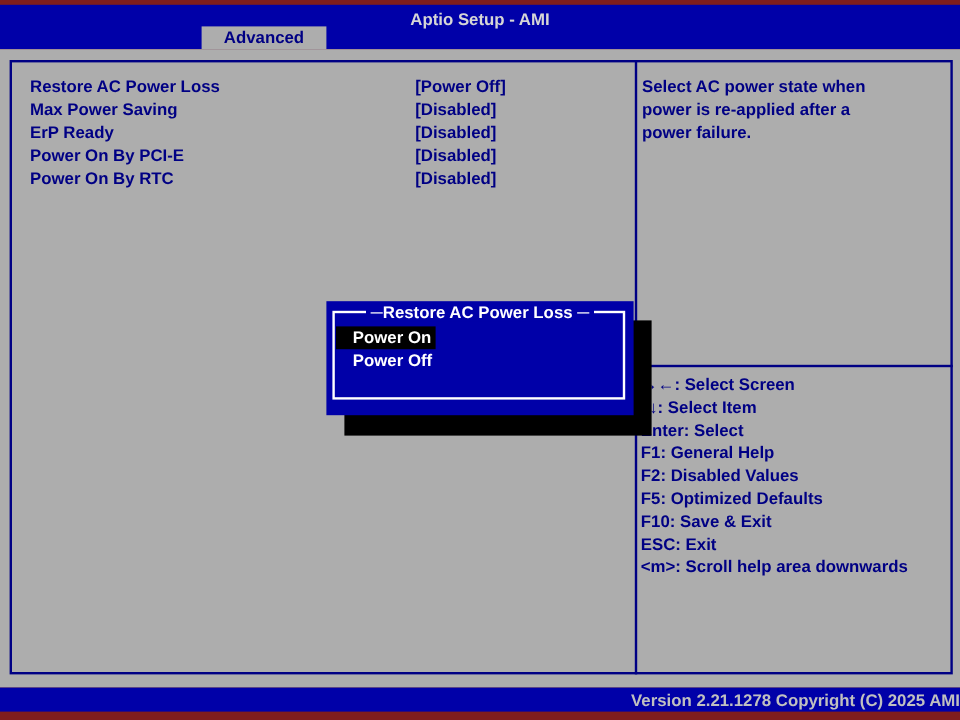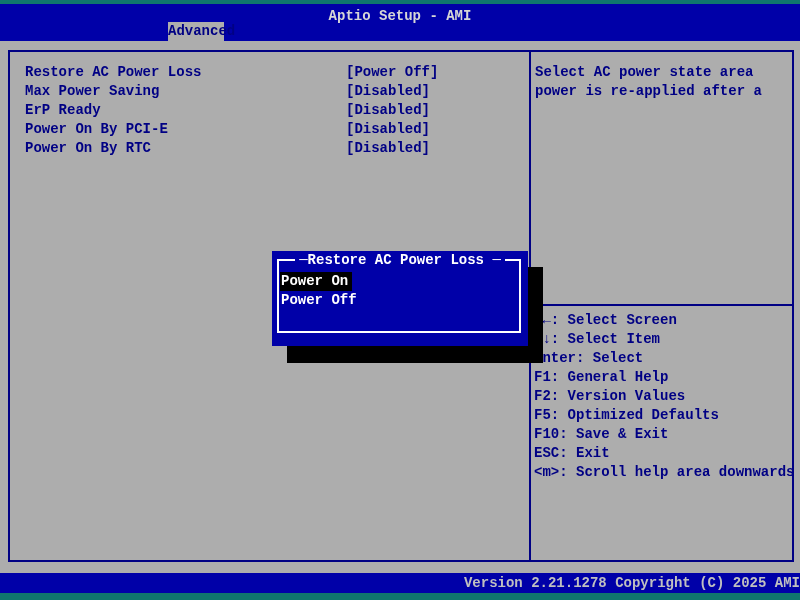--- a/index.html
+++ b/index.html
@@ -1,30 +1,30 @@
 <!DOCTYPE html>
 <html><head>
 <meta charset="utf-8">
 <style>
   * { margin:0; padding:0; box-sizing:border-box; }
   html,body { background:#000; }
   .screen {
     position:relative; width:800px; height:600px; overflow:hidden;
-    background:#0f766e;
-    font-family:Liberation Mono, monospace;
+    background:#7f1d1d;
+    font-family:Liberation Sans, sans-serif;
     font-weight:bold; font-size:14px; line-height:19px;
   }
   
   .header { position:absolute; left:0; top:4px; width:800px; height:37px; background:#0000A8; }
   .header-title {
     position:absolute; left:0; top:4px; width:100%; height:16px; line-height:16px;
     text-align:center; color:#D6D6D6;
   }
   .tab {
-    position:absolute; left:168px; top:18px; width:56px; height:19px;
+    position:absolute; left:168px; top:18px; width:104px; height:19px;
     background:#ADADAD; color:#000084; text-align:center; line-height:18px;
   }
   
   .content { position:absolute; left:0; top:41px; width:800px; height:532px; background:#ADADAD; }
   .outer-box {
     position:absolute; left:8px; top:9px; width:786px; height:512px;
     border:2px solid #000084;
   }
   .vdivider { position:absolute; left:529px; top:9px; width:2px; height:512px; background:#000084; }
   .hdivider { position:absolute; left:531px; top:263px; width:263px; height:2px; background:#000084; }
@@ -48,21 +48,21 @@
     position:absolute; left:272px; top:251px; width:256px; height:95px;
     background:#0000A8; color:#FFFFFF; z-index:6;
   }
   .dialog-frame { position:absolute; left:5px; top:8px; width:244px; height:74px; border:2px solid #FFFFFF; }
   .dialog-titlebar { position:absolute; left:0; top:1px; width:100%; height:16px; line-height:16px; text-align:center; z-index:7; }
   .dialog-title { background:#0000A8; padding:0 4px; }
   .dialog-title::before { content:"\2500 "; }
   .dialog-title::after  { content:" \2500"; }
   .dialog-options { position:absolute; left:10px; top:21px; width:230px; }
   .dialog-option { height:19px; }
-  .dialog-option .opt-label { display:inline-block; padding:0 4px 0 1px; margin-left:-2px; }
+  .dialog-option .opt-label { display:inline-block; padding:0 4px 0 14px; margin-left:-2px; }
   .dialog-option.selected .opt-label { background:#000000; color:#FFFFFF; }
 
   
   .footer {
     position:absolute; left:0; top:573px; width:800px; height:20px; background:#0000A8;
     color:#C0C0C0; text-align:right; line-height:20px;
   }
 </style>
 </head>
 <body>
@@ -96,30 +96,31 @@
         <span class="setting-label">Power On By PCI-E</span>
         <span class="setting-value">[Disabled]</span>
       </div>
       <div class="setting-row">
         <span class="setting-label">Power On By RTC</span>
         <span class="setting-value">[Disabled]</span>
       </div>
     </div>
 
     <div class="help-panel">
-      <div class="help-line">Select AC power state area</div>
+      <div class="help-line">Select AC power state when</div>
       <div class="help-line">power is re-applied after a</div>
+      <div class="help-line">power failure.</div>
     </div>
 
     <div class="hotkeys">
       <div class="hotkey-line">→←: Select Screen</div>
       <div class="hotkey-line">↑↓: Select Item</div>
       <div class="hotkey-line">Enter: Select</div>
       <div class="hotkey-line">F1: General Help</div>
-      <div class="hotkey-line">F2: Version Values</div>
+      <div class="hotkey-line">F2: Disabled Values</div>
       <div class="hotkey-line">F5: Optimized Defaults</div>
       <div class="hotkey-line">F10: Save &amp; Exit</div>
       <div class="hotkey-line">ESC: Exit</div>
       <div class="hotkey-line">&lt;m&gt;: Scroll help area downwards</div>
     </div>
   </div>
 
   <div class="dialog-shadow"></div>
 
   <div class="dialog">

